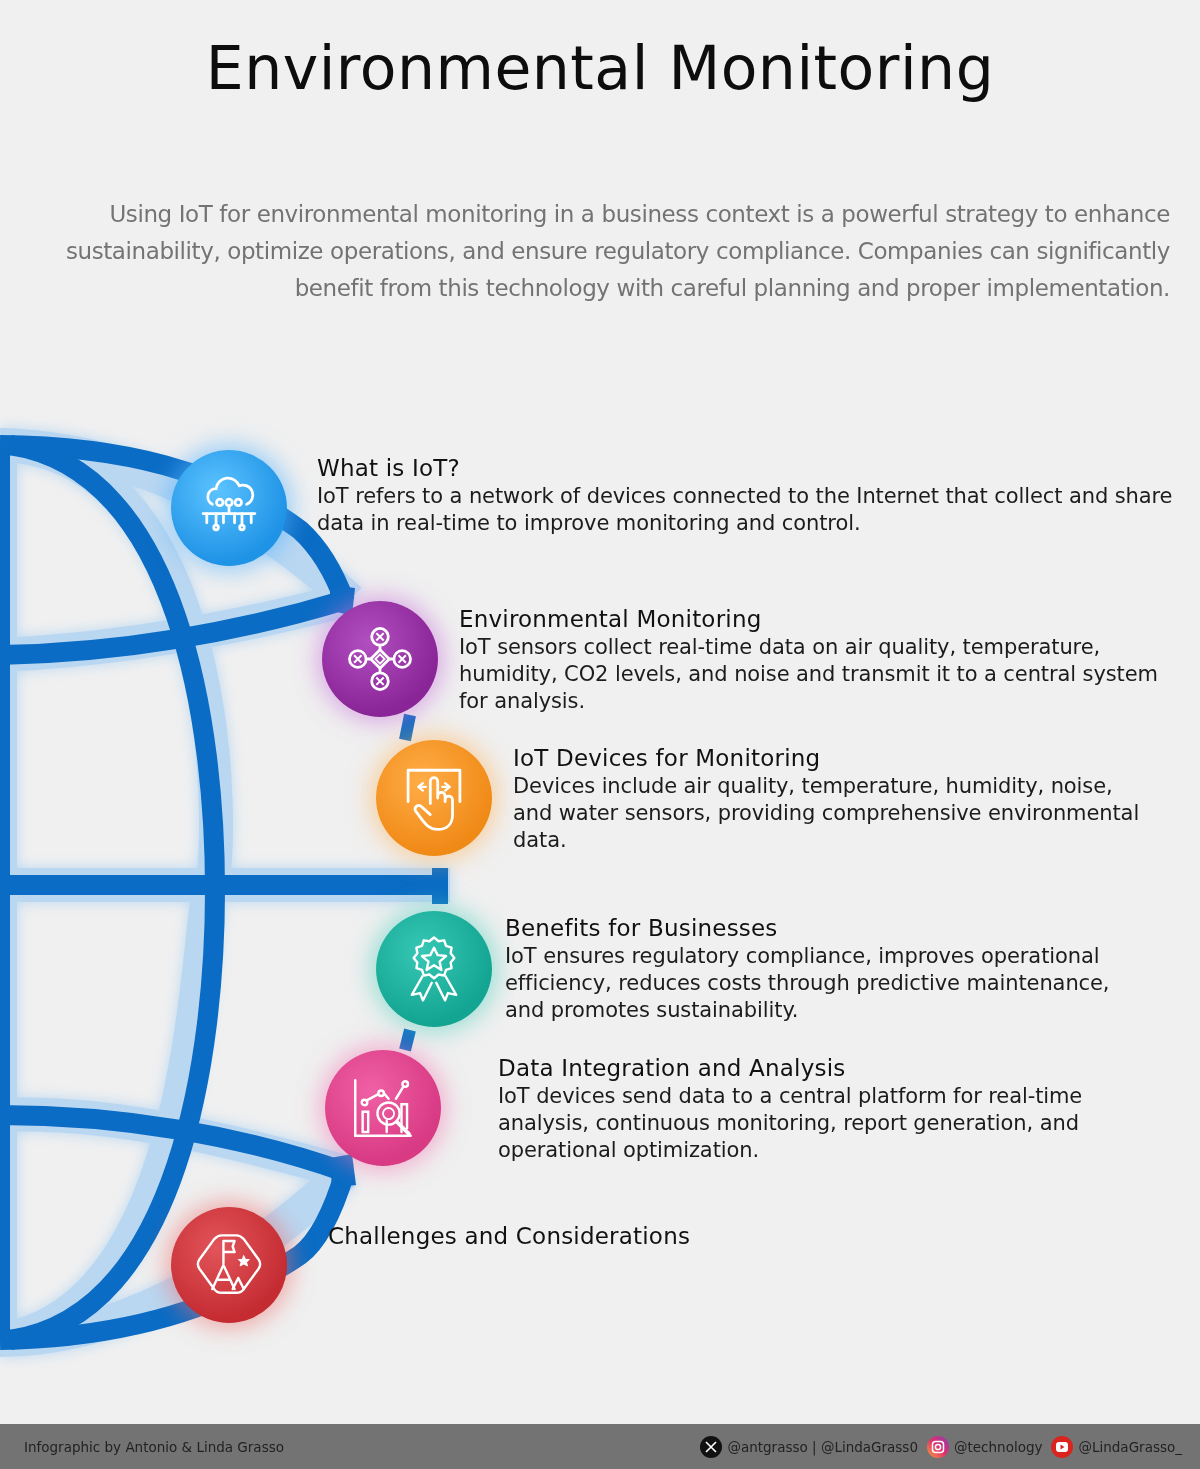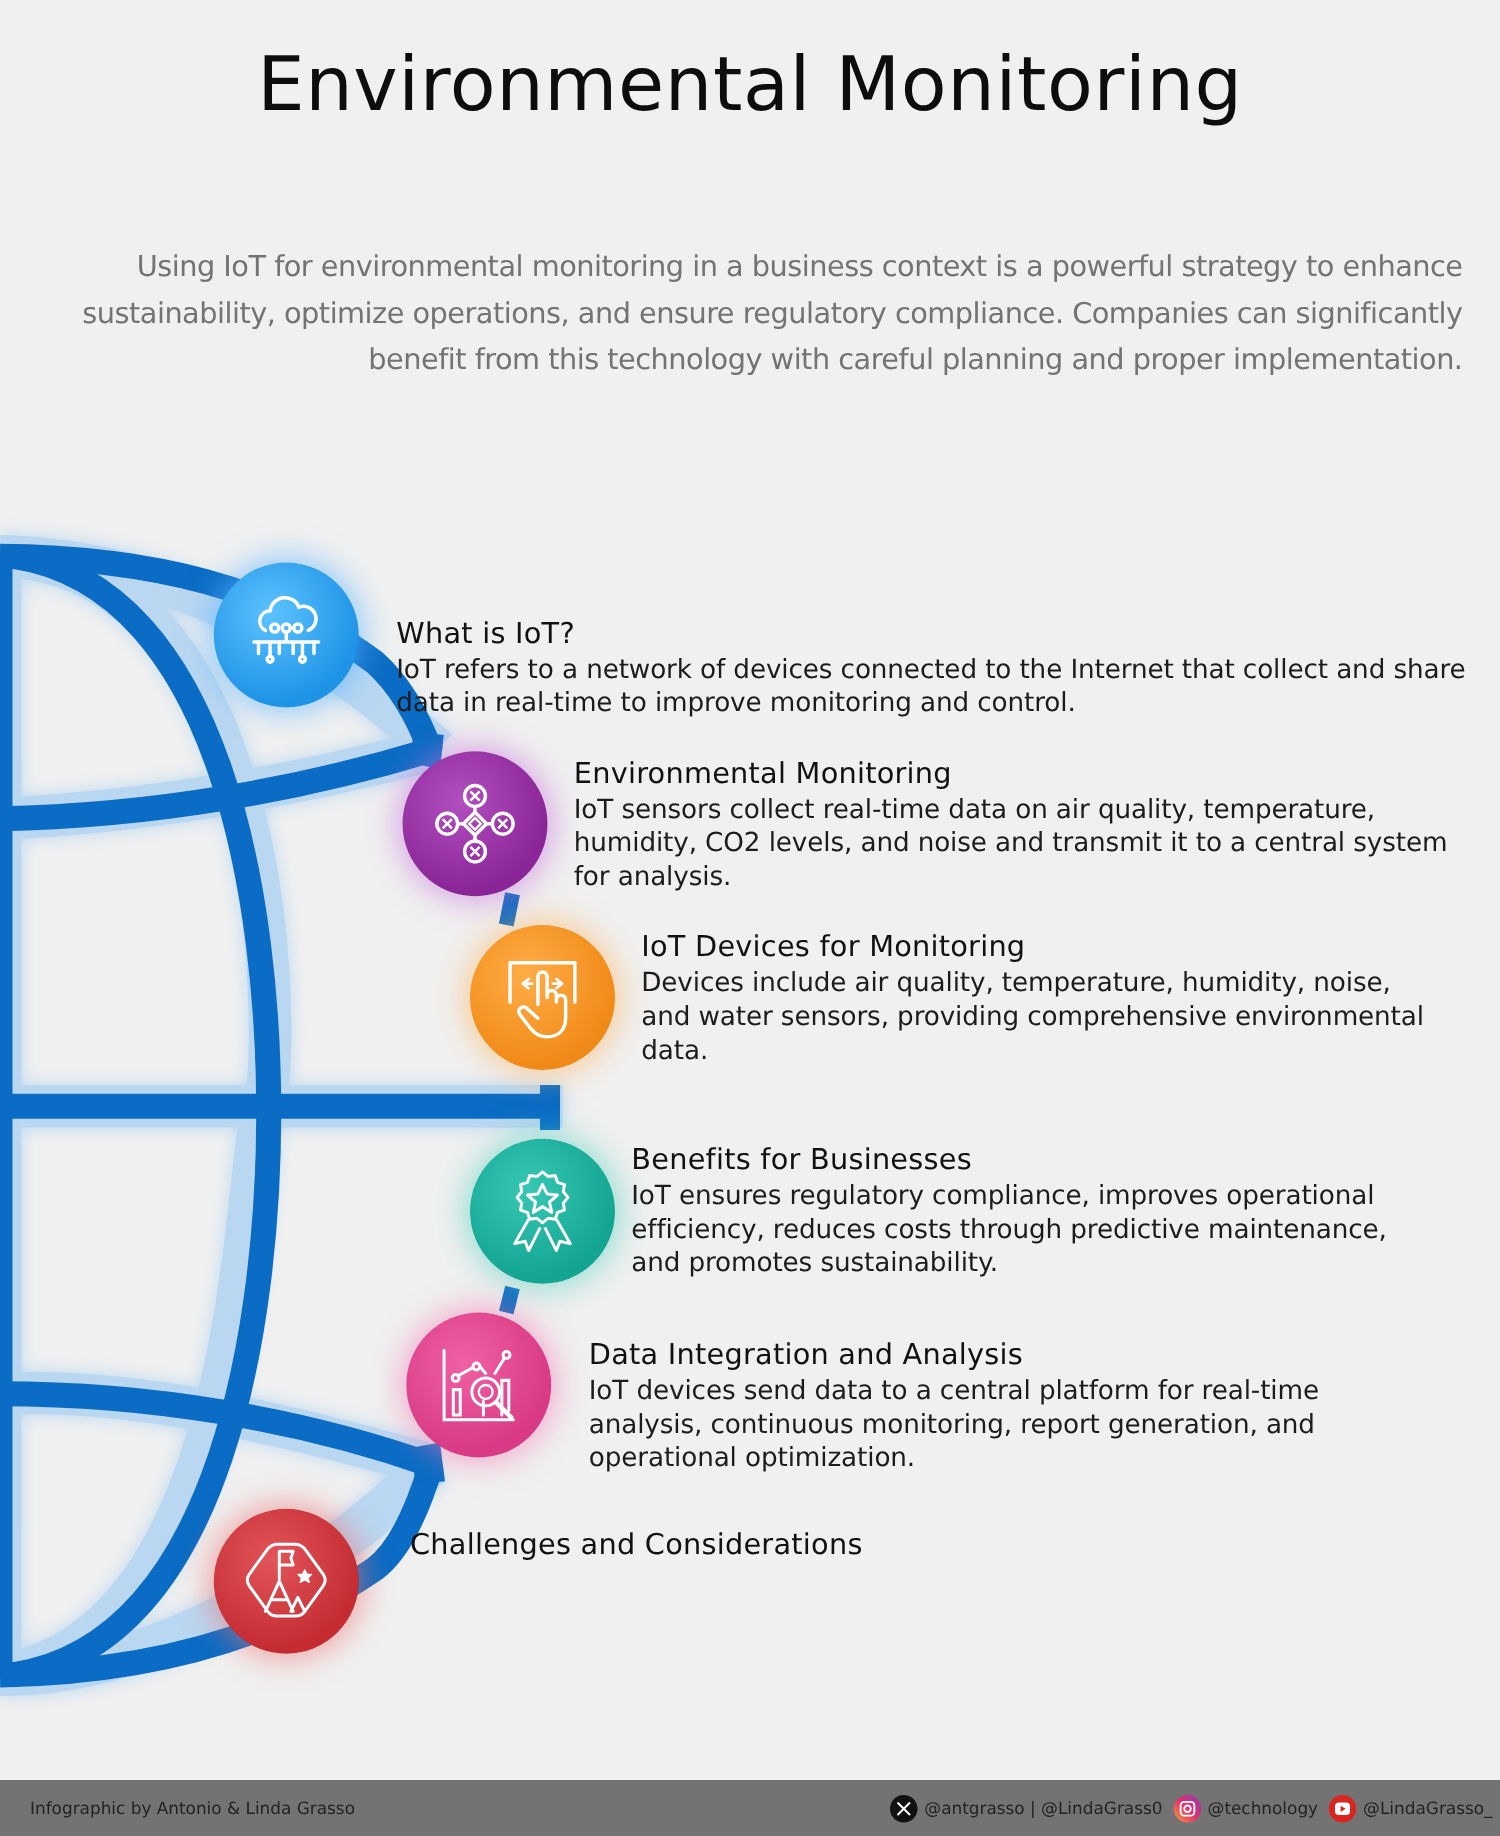--- a/index.html
+++ b/index.html
@@ -30,21 +30,21 @@
 
   .item { position:absolute; }
   .item .h { font-size:23px; line-height:30px; color:#111; letter-spacing:0.2px; }
   .item .d { font-size:21px; line-height:27px; color:#1c1c1c; letter-spacing:-0.1px; }
 
   .footer {
     position:absolute; left:0; top:1424px; width:1200px; height:45px; background:#737373;
     display:flex; align-items:center; font-size:13.5px; color:#222;
   }
   .footer .credit { position:absolute; left:24px; }
-  .footer .socials { position:absolute; right:6px; display:flex; align-items:center; gap:5px;padding-left:29px; }
+  .footer .socials { position:absolute; right:18px; display:flex; align-items:center; gap:5px;padding-left:29px; }
   .soc-icon { width:22px; height:22px; border-radius:50%; display:inline-flex; align-items:center; justify-content:center; }
 </style>
 </head>
 <body>
 
 <div class="title">
   <span>Environmental Monitoring</span>
 </div>
 
 <div class="intro">Using IoT for environmental monitoring in a business context is a powerful strategy to enhance sustainability, optimize operations, and ensure regulatory compliance. Companies can significantly benefit from this technology with careful planning and proper implementation.</div>
@@ -155,41 +155,41 @@
   <svg viewBox="0 0 80 80" fill="none" stroke="#fff" stroke-width="2.6" stroke-linejoin="round" stroke-linecap="round">
     <path d="M32,8 L48,8 C52,8 54,10 56,12 L72,34 C74,37 74,41 72,44 L56,66 C54,69 52,70 48,70 L32,70 C28,70 26,69 24,66 L8,44 C6,41 6,37 8,34 L24,12 C26,10 28,8 32,8 Z"></path>
     <path d="M34,38 L34,14 L46,14 L44,20 L46,26 L34,26"></path>
     <path d="M22,66 L34,40 L46,66"></path>
     <path d="M28,56 L40,56"></path>
     <path d="M44,66 L50,54 L56,66"></path>
     <path d="M56,30 l2,4 4,0 -3,3 1,4 -4,-2 -4,2 1,-4 -3,-3 4,0 Z" fill="#fff" stroke-width="1"></path>
   </svg>
 </div>
 
-<div class="item" style="left:317px;top:453px;width:870px;margin-top:39px;">
+<div class="item" style="left:317px;top:453px;width:870px;">
   <div class="h">What is IoT?</div>
   <div class="d">IoT refers to a network of devices connected to the Internet that collect and share data in real-time to improve monitoring and control.</div>
 </div>
 
 <div class="item" style="left:459px;top:604px;width:730px;">
   <div class="h">Environmental Monitoring</div>
   <div class="d">IoT sensors collect real-time data on air quality, temperature, humidity, CO2 levels, and noise and transmit it to a central system for analysis.</div>
 </div>
 
 <div class="item" style="left:513px;top:743px;width:640px;">
   <div class="h">IoT Devices for Monitoring</div>
   <div class="d">Devices include air quality, temperature, humidity, noise, and water sensors, providing comprehensive environmental data.</div>
 </div>
 
 <div class="item" style="left:505px;top:913px;width:650px;">
   <div class="h">Benefits for Businesses</div>
   <div class="d">IoT ensures regulatory compliance, improves operational efficiency, reduces costs through predictive maintenance, and promotes sustainability.</div>
 </div>
 
-<div class="item" style="left:471px;top:1053px;width:600px;margin-top:16px;">
+<div class="item" style="left:498px;top:1053px;width:600px;">
   <div class="h">Data Integration and Analysis</div>
   <div class="d">IoT devices send data to a central platform for real-time analysis, continuous monitoring, report generation, and operational optimization.</div>
 </div>
 
 <div class="item" style="left:328px;top:1221px;width:820px;">
   <div class="h">Challenges and Considerations</div>
 </div>
 
 <div class="footer">
   <span class="credit">Infographic by Antonio &amp; Linda Grasso</span>

